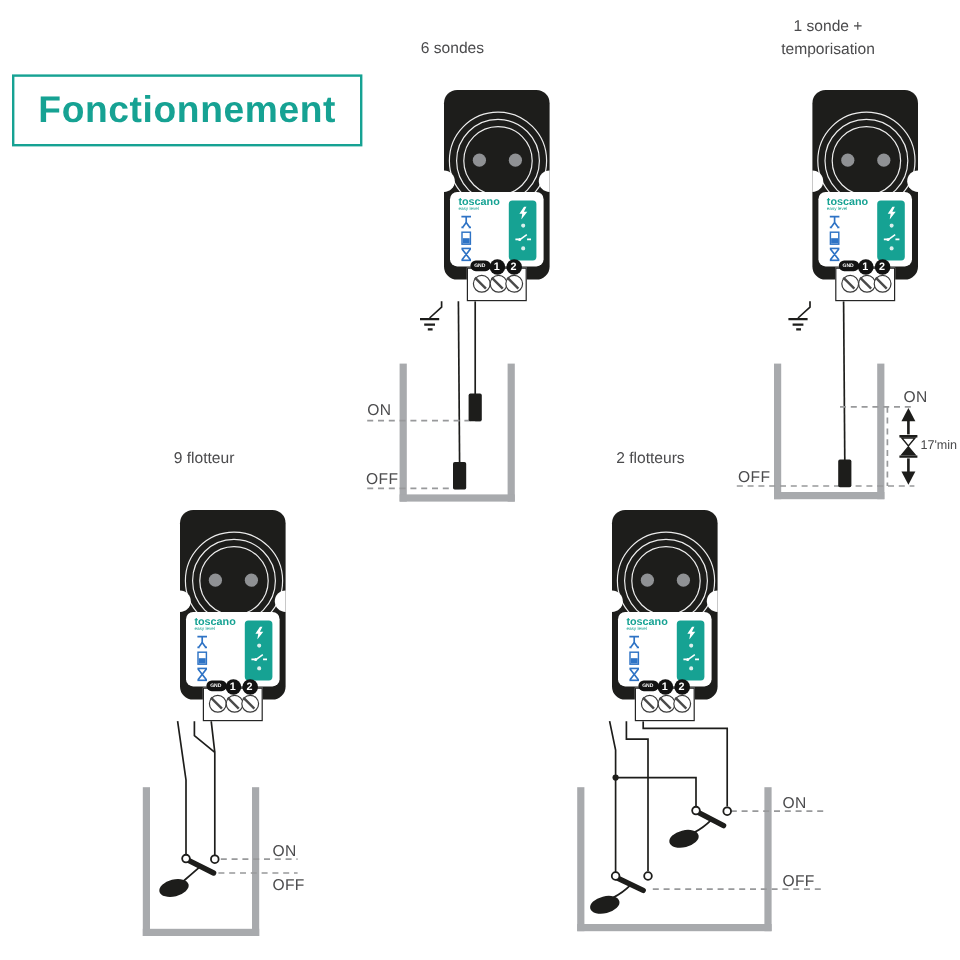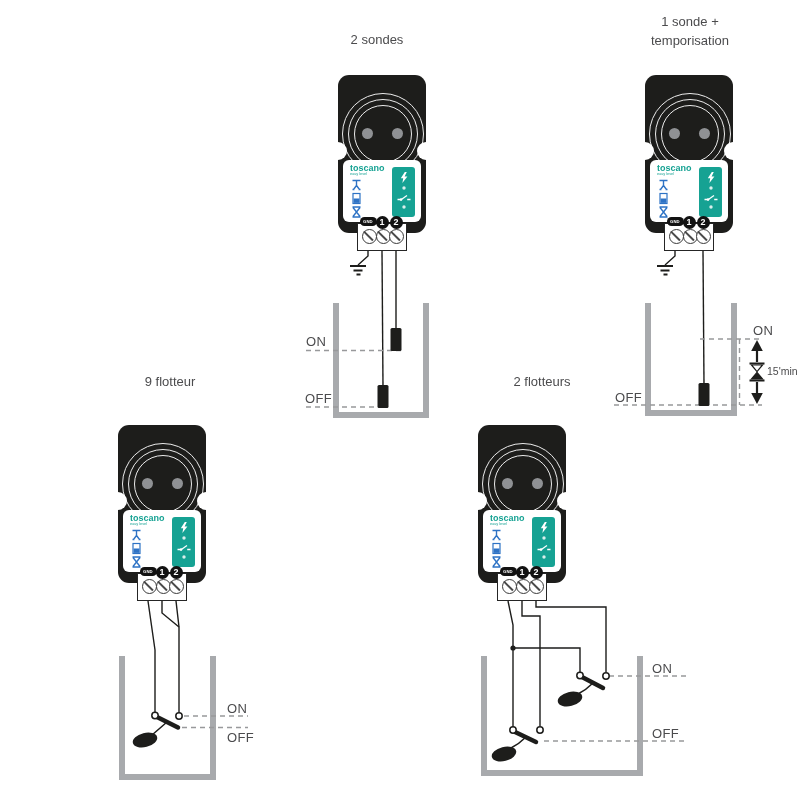--- a/index.html
+++ b/index.html
@@ -10,21 +10,21 @@
   .title-box{position:absolute;left:10px;top:62px;width:288px;height:56px;
              border:2.5px solid #16a293;display:flex;align-items:center;justify-content:center;}
   .title-box span{font-size:31px;font-weight:bold;color:#16a293;letter-spacing:.5px;}
 
   
   .sec-title{position:absolute;font-size:13px;color:#4b4b4d;text-align:center;line-height:19px;}
   .lvl{position:absolute;font-size:13px;color:#4b4b4d;letter-spacing:.3px;}
   .delay-txt{position:absolute;font-size:10.5px;color:#4b4b4d;}
 
   
-  .device-slot{position:absolute;width:112px;height:176px;}
+  .device-slot{position:absolute;width:112px;height:176px;margin-left:32px;}
   .dev-body{position:absolute;left:0;top:0;width:88px;height:158px;background:#1d1d1b;
             border-radius:11px;overflow:hidden;}
   .ring{position:absolute;border:1.5px solid #ececec;border-radius:50%;}
   .ring.r1{left:4px;top:18px;width:80px;height:80px;}
   .ring.r2{left:10px;top:24px;width:68px;height:68px;}
   .ring.r3{left:16px;top:30px;width:56px;height:56px;}
   .hole{position:absolute;width:11px;height:11px;border-radius:50%;background:#8f9194;top:52.5px;}
   .hole.h1{left:23.5px;} .hole.h2{left:53.5px;}
   .notch{position:absolute;width:18px;height:18px;border-radius:50%;background:#fff;top:67px;}
   .notch.nl{left:-9px;} .notch.nr{right:-9px;}
@@ -132,22 +132,25 @@
       <circle cx="580" cy="675.5" r="3.2" fill="#ffffff" stroke="#1d1d1b" stroke-width="1.5"></circle>
       <circle cx="606" cy="676" r="3.2" fill="#ffffff" stroke="#1d1d1b" stroke-width="1.5"></circle>
       <line x1="514" y1="731.5" x2="536" y2="742" stroke="#1d1d1b" stroke-width="4.5" stroke-linecap="round"></line>
       <path d="M526,737 Q519,744 511,748" fill="none" stroke="#1d1d1b" stroke-width="1.5"></path>
       <ellipse cx="504" cy="754" rx="12.5" ry="7" transform="rotate(-14 504 754)" fill="#1d1d1b"></ellipse>
       <circle cx="513" cy="730" r="3.2" fill="#ffffff" stroke="#1d1d1b" stroke-width="1.5"></circle>
       <circle cx="540" cy="730" r="3.2" fill="#ffffff" stroke="#1d1d1b" stroke-width="1.5"></circle>
     </g>
   </svg>
 
-
-  <div class="sec-title" style="left:327px;top:30px;width:100px">2 sondes</div>
+  <div class="title-box">
+    <span>Fonctionnement</span>
+  </div>
+
+  <div class="sec-title" style="left:327px;top:30px;width:100px">6 sondes</div>
   <div class="sec-title" style="left:630px;top:12px;width:120px">
     <div>1 sonde +</div>
     <div>temporisation</div>
   </div>
   <div class="sec-title" style="left:120px;top:372px;width:100px">9 flotteur</div>
   <div class="sec-title" style="left:492px;top:372px;width:100px">2 flotteurs</div>
 
   <div class="device-slot" style="left:338px;top:75px">
   <div class="dev-body">
     <div class="ring r1"></div>
@@ -359,21 +362,21 @@
       </div>
   <div class="tl-num n1">1</div>
   <div class="tl-num n2">2</div>
 </div>
 
   <div class="lvl" style="left:306px;top:334px">ON</div>
   <div class="lvl" style="left:305px;top:391px">OFF</div>
 
   <div class="lvl" style="left:753px;top:323px">ON</div>
   <div class="lvl" style="left:615px;top:390px">OFF</div>
-  <div class="delay-txt" style="left:767px;top:365px">15'min</div>
+  <div class="delay-txt" style="left:767px;top:365px">17'min</div>
 
   <div class="lvl" style="left:227px;top:701px">ON</div>
   <div class="lvl" style="left:227px;top:730px">OFF</div>
 
   <div class="lvl" style="left:652px;top:661px">ON</div>
   <div class="lvl" style="left:652px;top:726px">OFF</div>
 
 </div>
 
 </body></html>

